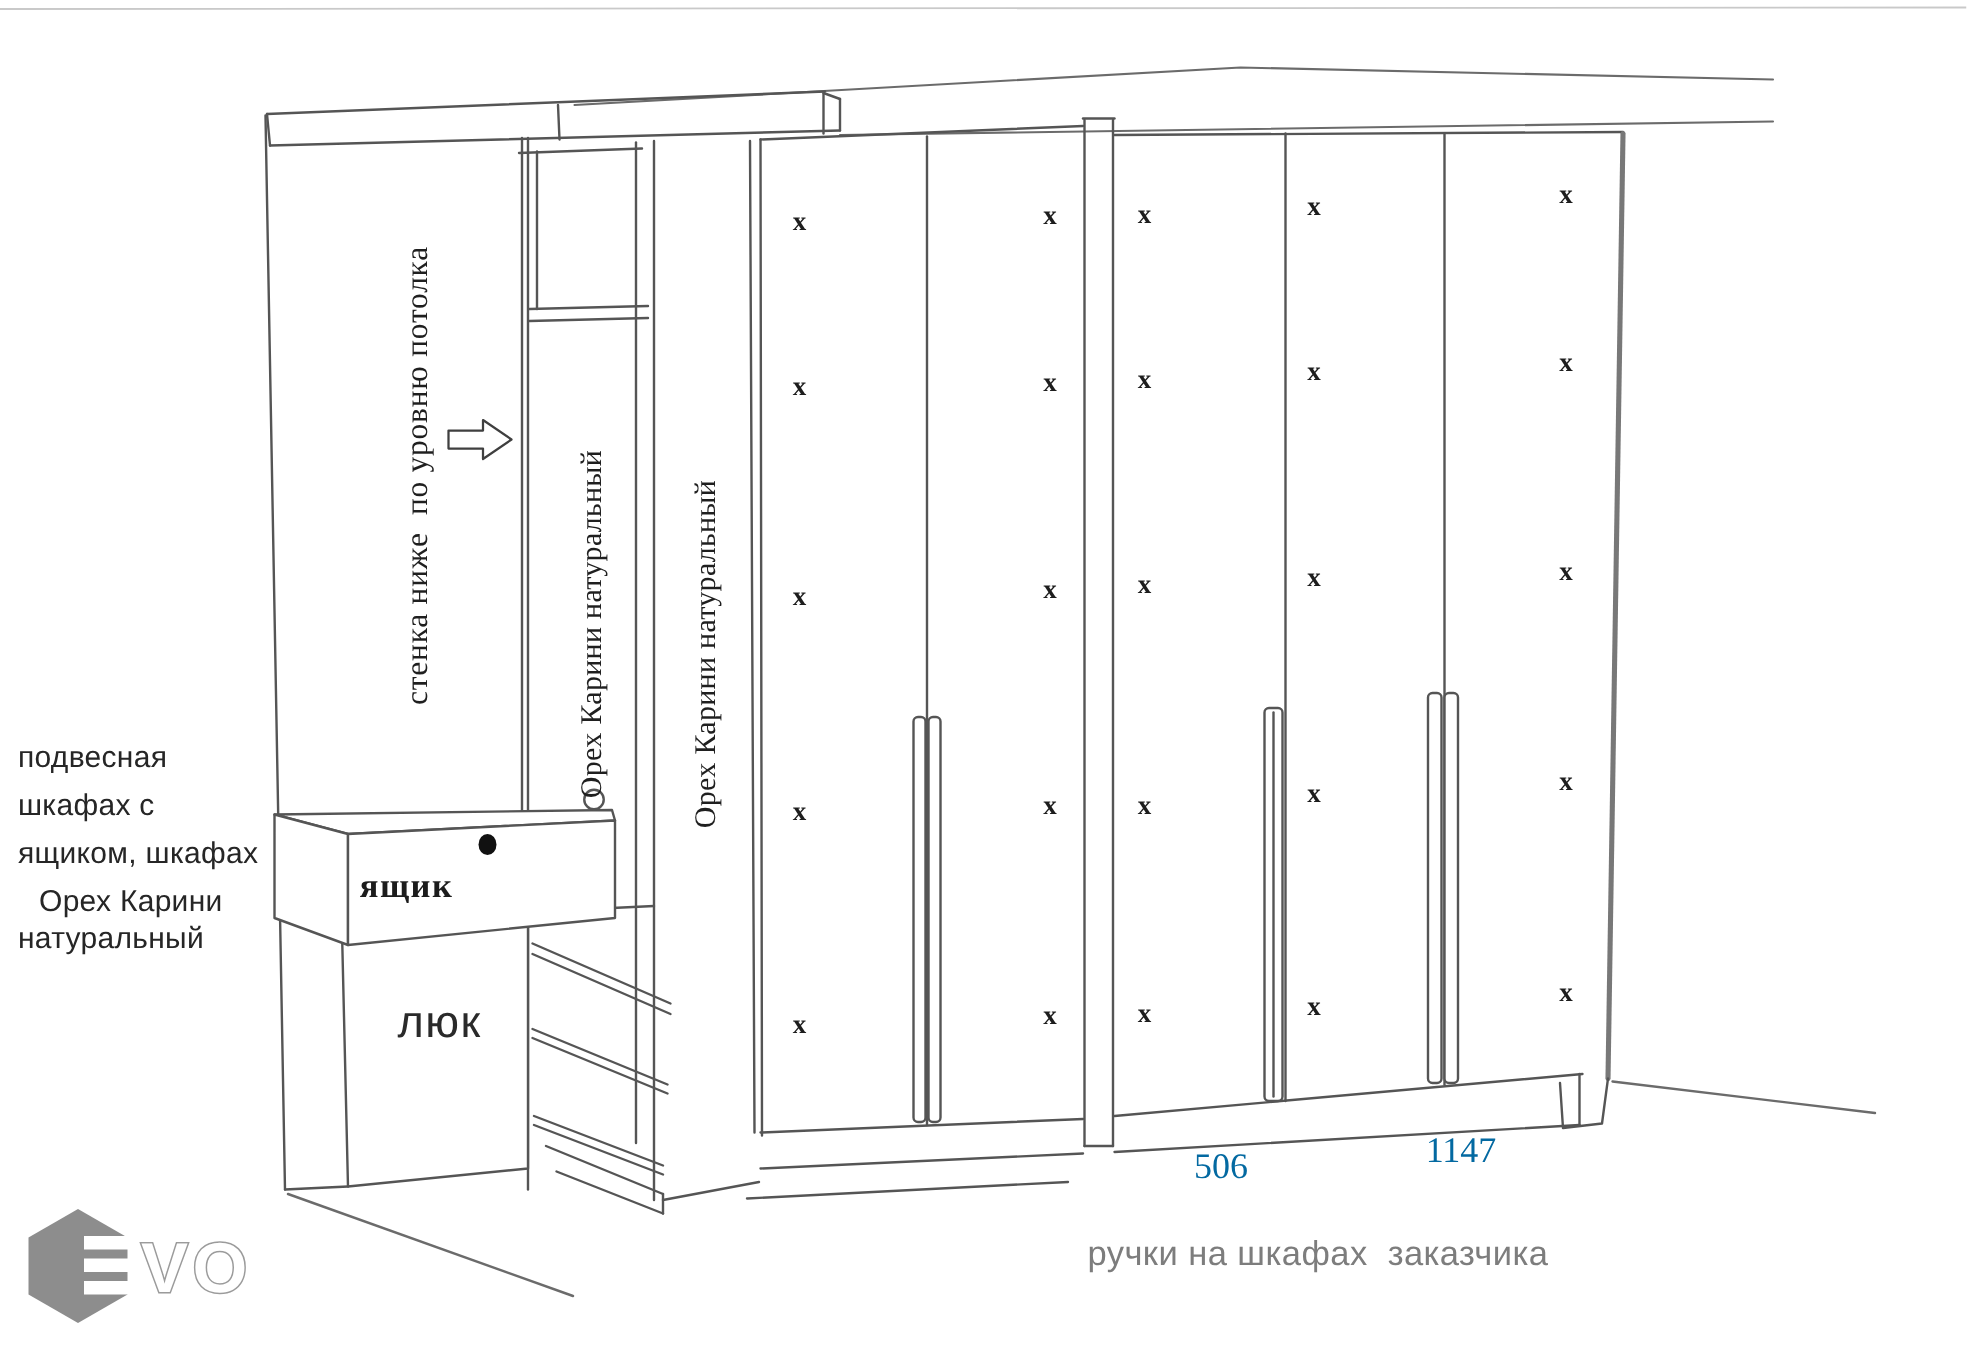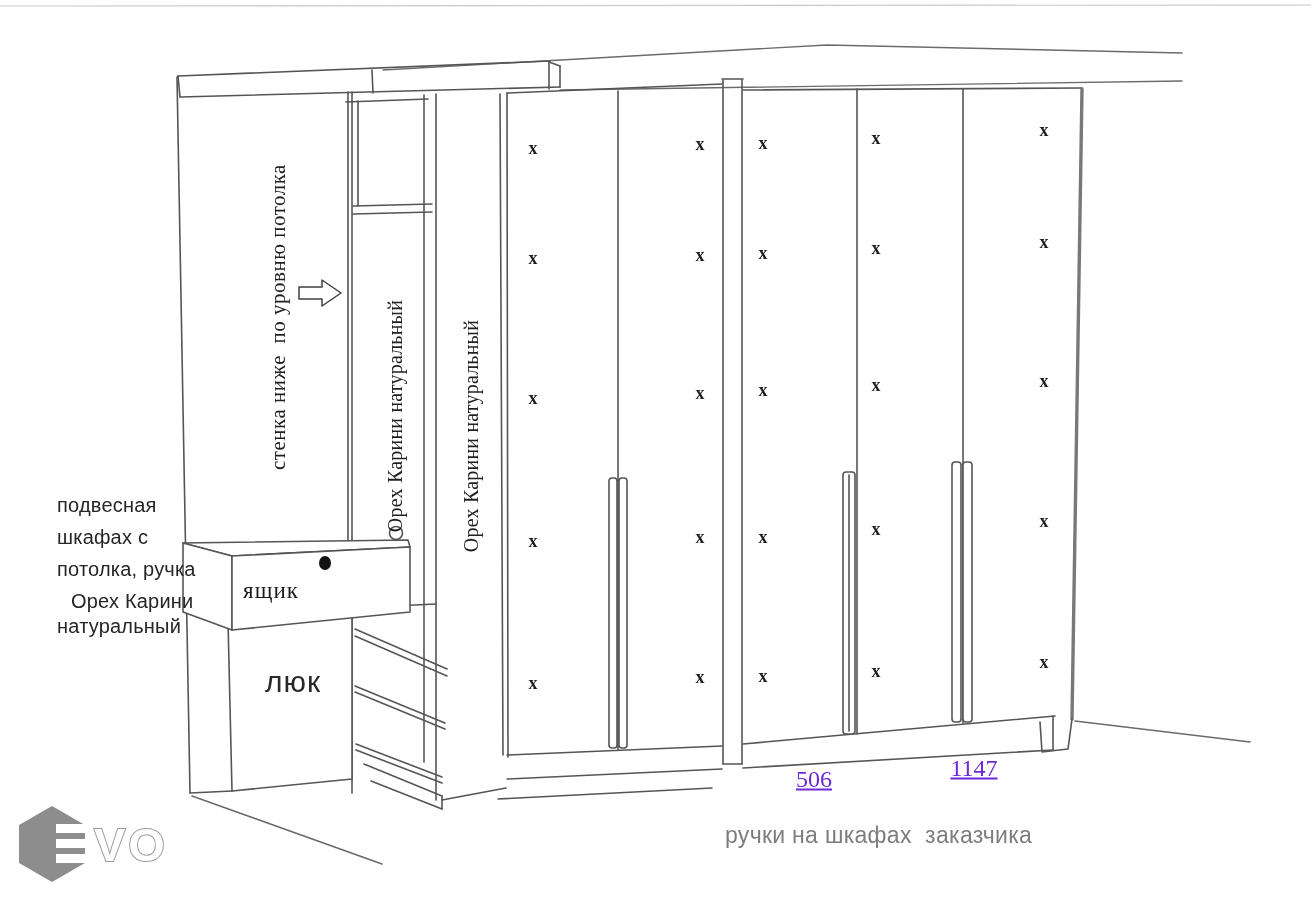--- a/index.html
+++ b/index.html
@@ -11,27 +11,27 @@
   .abs{position:absolute;}
   .ctr{transform:translate(-50%,-50%);}
   .serif{font-family:"Liberation Serif",serif;}
   .sans{font-family:"Liberation Sans",sans-serif;}
   .vtext{
     position:absolute;transform:translate(-50%,-50%) rotate(-90deg);
     white-space:pre;font-family:"Liberation Serif",serif;color:#1f1f1f;
   }
   .wall-note{font-size:21px;letter-spacing:.5px;}
   .mat-note{font-size:20px;letter-spacing:.2px;}
-  .console-note{left:12px;top:494px;color:#262626;font-size:20px;letter-spacing:.2px;margin-left:45px;}
+  .console-note{left:12px;top:494px;color:#262626;font-size:20px;letter-spacing:.2px;}
   .console-note .ln1{margin-bottom:9px;}
   .console-note .ln2{margin-bottom:2px;}
   .indent{padding-left:14px;}
-  .drawer-label{font-size:23px;color:#1c1c1c;letter-spacing:1px;}
+  .drawer-label{font-size:23px;color:#1c1c1c;letter-spacing:1px;font-weight:bold;}
   .hatch-label{font-size:30px;color:#2a2a2a;letter-spacing:1px;}
-  .dim{font-size:24px;color:#6d28d9;text-decoration:underline;}
+  .dim{font-size:24px;color:#0369a1;}
   .handles-note{font-size:23px;color:#7d7d7d;white-space:pre;letter-spacing:.3px;}
   .x-mark{
     position:absolute;transform:translate(-50%,-50%);
     font-family:"Liberation Serif",serif;font-weight:700;font-size:18px;color:#1d1d1d;
   }
 </style>
 </head>
 <body>
 
 <div id="stage">
@@ -156,21 +156,21 @@
 
   <div class="vtext wall-note" style="left:278px;top:317px;">стенка ниже  по уровню потолка</div>
 
   <div class="vtext mat-note" style="left:395px;top:416px;">Орех Карини натуральный</div>
 
   <div class="vtext mat-note" style="left:471px;top:436px;">Орех Карини натуральный</div>
 
   <div class="abs console-note sans">
     <div class="ln1">подвесная</div>
     <div class="ln1">шкафах с</div>
-    <div class="ln1">потолка, ручка</div>
+    <div class="ln1">ящиком, шкафах</div>
     <div class="ln2 indent">Орех Карини</div>
     <div class="ln2">натуральный</div>
   </div>
 
   <div class="abs ctr serif drawer-label" style="left:271px;top:591px;">ящик</div>
 
   <div class="abs ctr sans hatch-label" style="left:293px;top:682px;">люк</div>
 
   <div class="abs ctr serif dim" style="left:814px;top:779px;">506</div>
 

